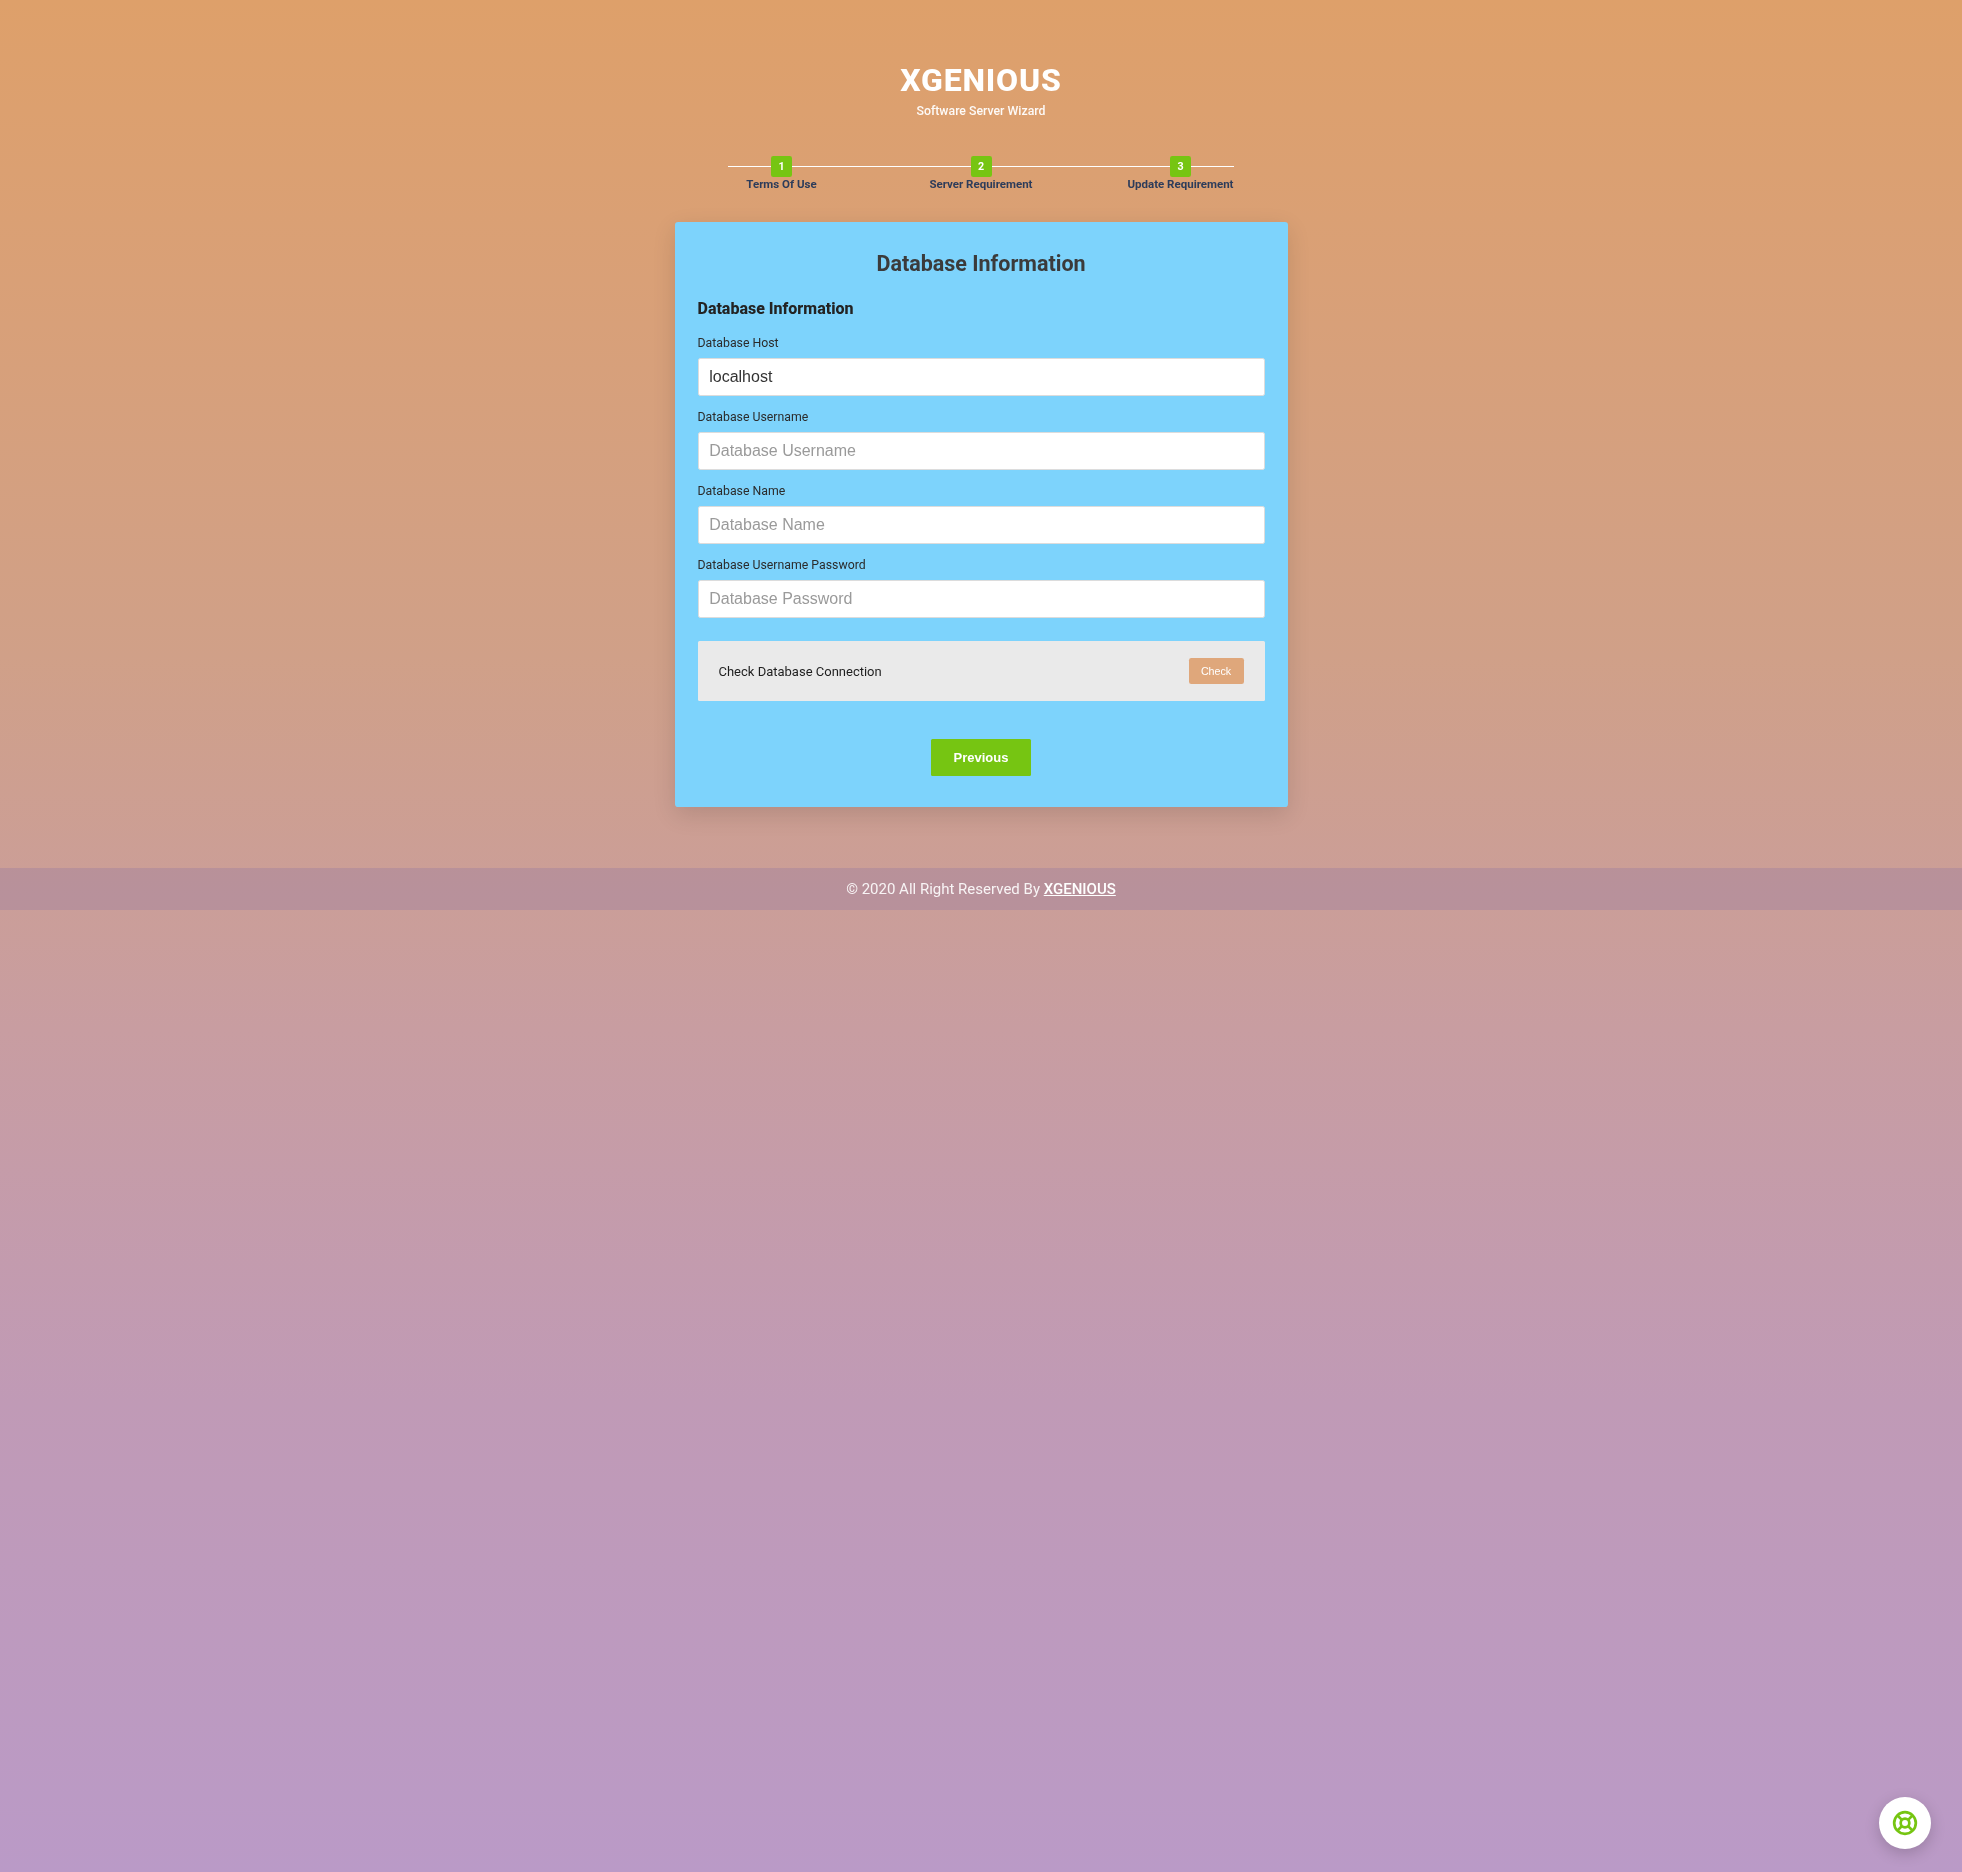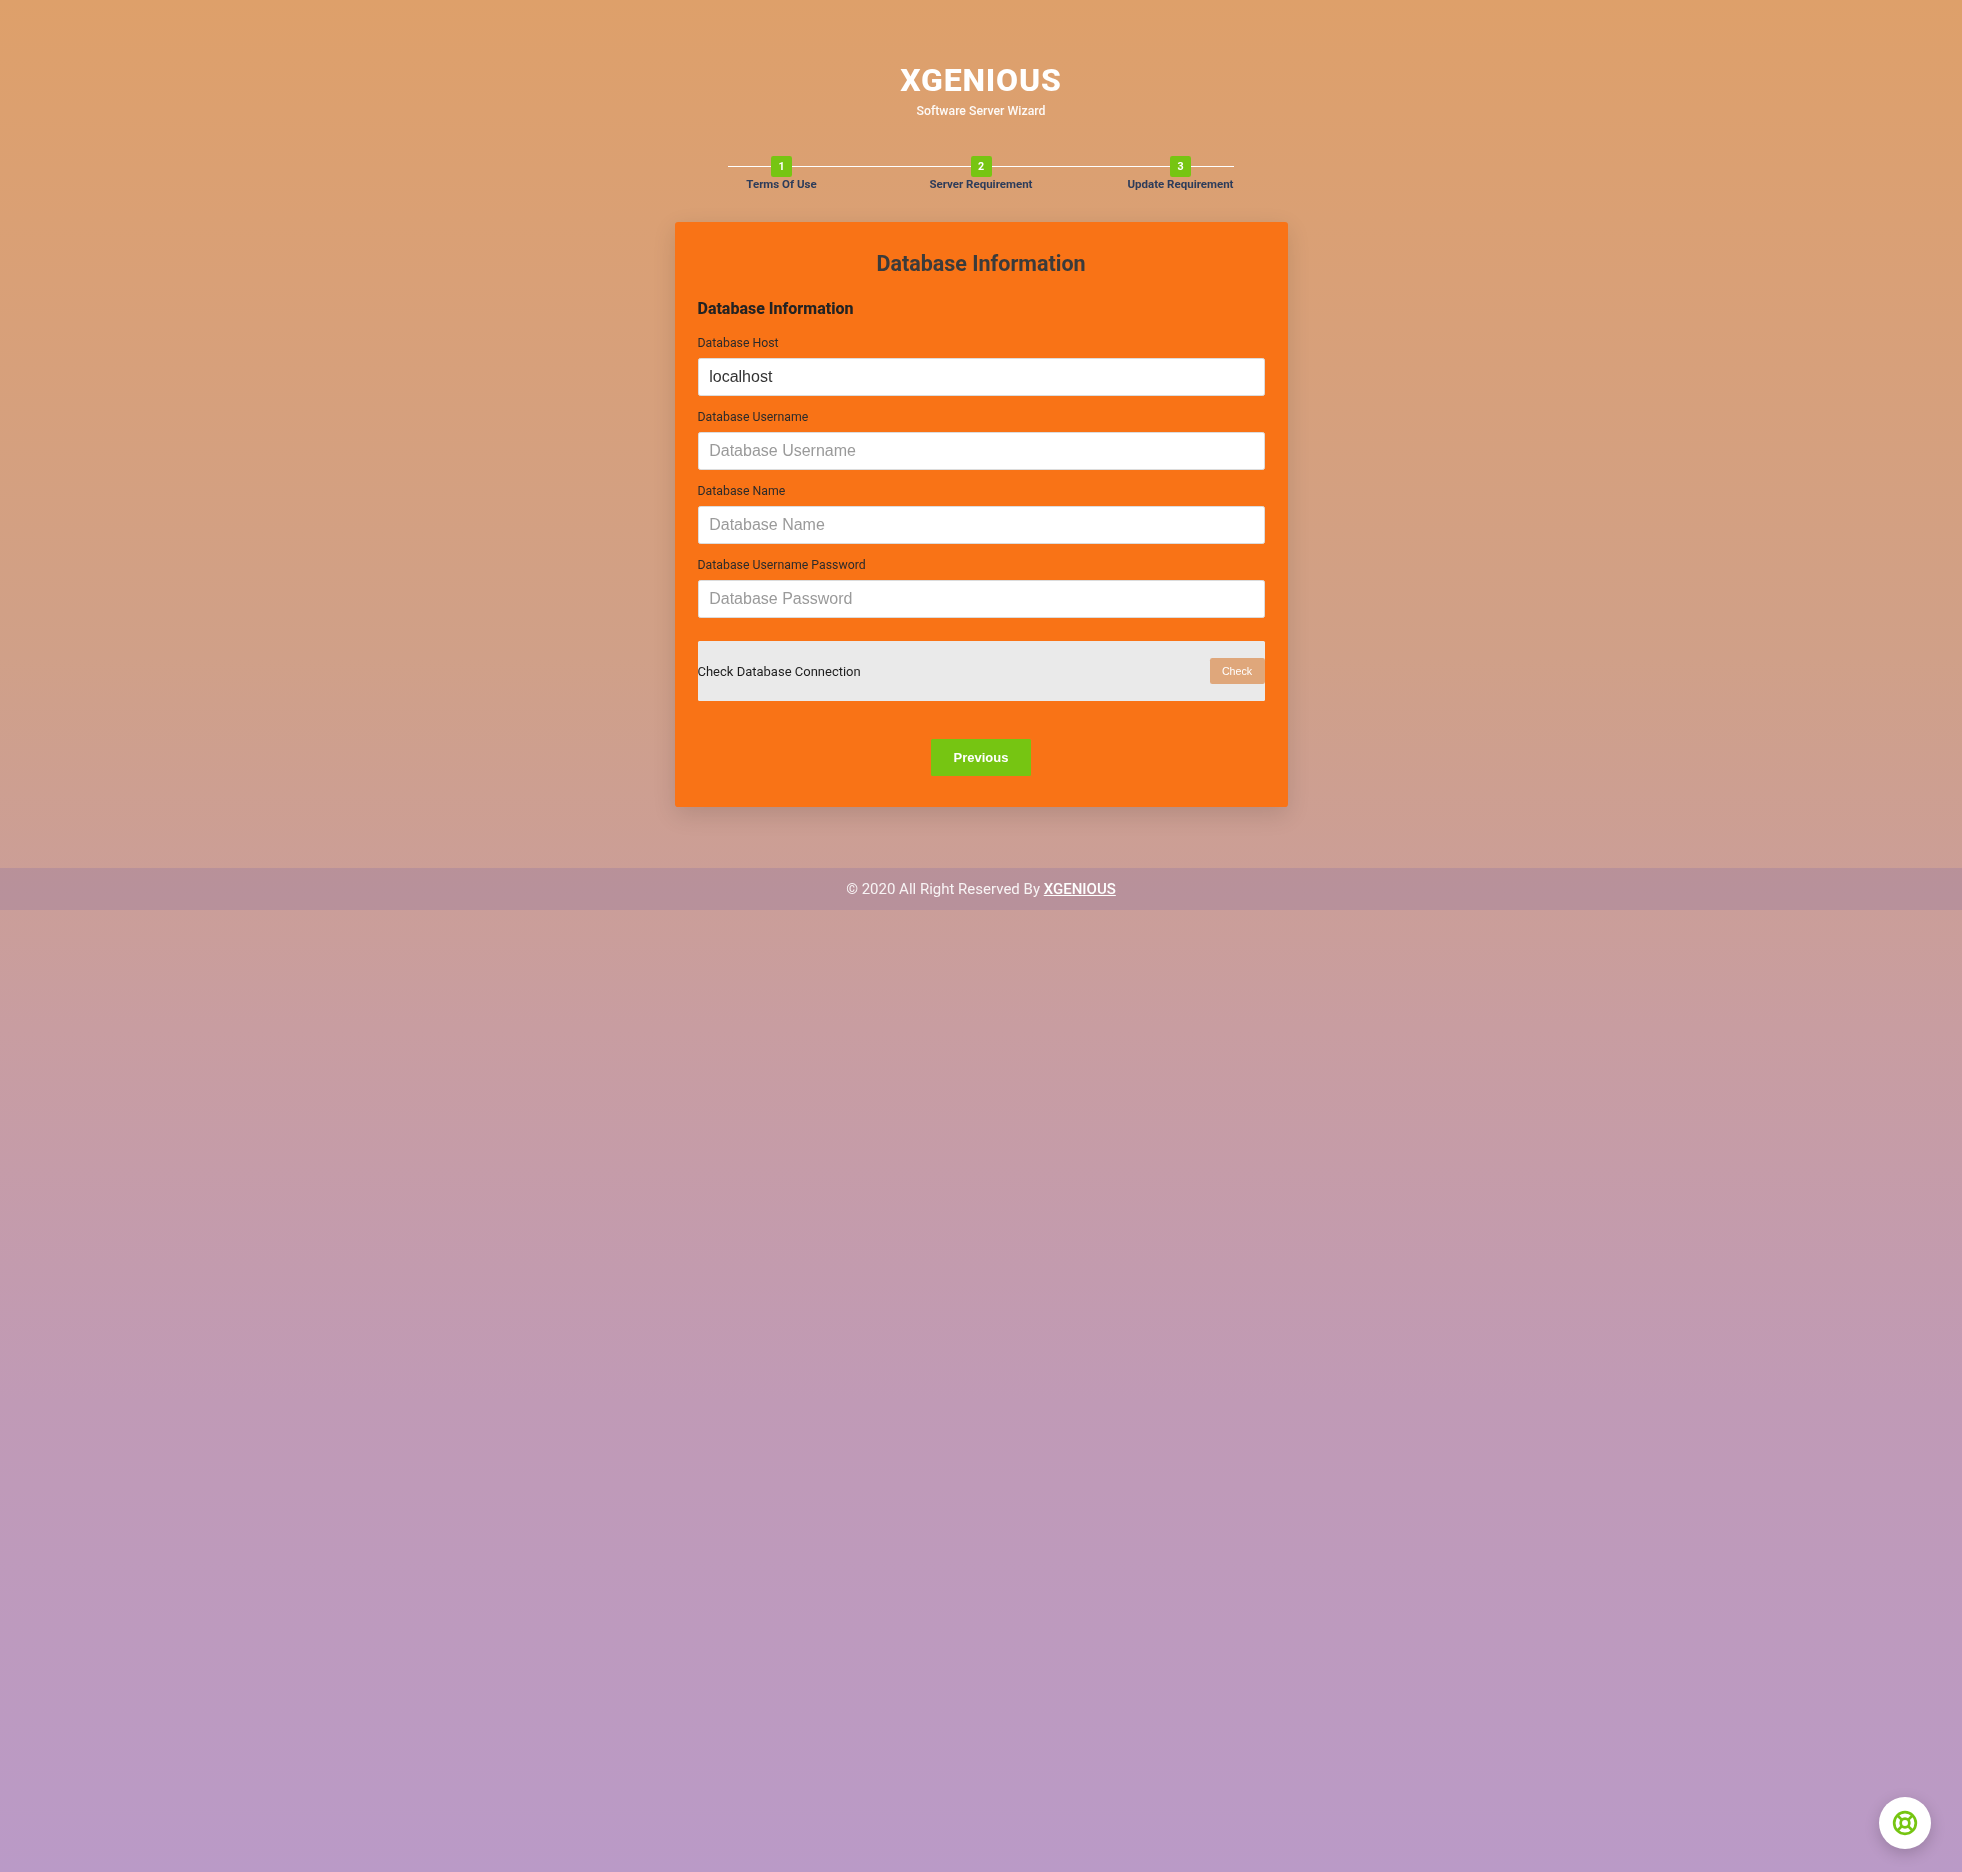--- a/index.html
+++ b/index.html
@@ -43,21 +43,21 @@
       display: flex; align-items: center; justify-content: center;
       font-size: 10.7px; font-weight: 700;
       border-radius: 2.3px;
     }
     .step-label {
       color: #2d3c5a;
       font-size: 11.5px;
       font-weight: 700;
     }
     .card {
-      background: #f97316;
+      background: #7dd3fc;
       width: 613px;
       border-radius: 3.1px;
       box-shadow: 0 7.7px 23px rgba(0,0,0,0.12);
       padding: 29px 23px 31px;
       margin-bottom: 61px;
     }
     .card h2 {
       text-align: center;
       color: #3b3b3b;
       font-size: 21.5px;
@@ -84,21 +84,21 @@
       padding: 9.2px 10.7px;
       border: 0.8px solid #dcdcdc;
       border-radius: 2.3px;
       font-size: 16px;
       color: #333;
       background: #fff;
     }
     .form-group input::placeholder { color: #9a9a9a; }
     .check-box {
       background: #eaeaea;
-      padding: 17px 0;
+      padding: 17px 21px;
       margin-top: 23px;
       display: flex;
       align-items: center;
       justify-content: space-between;
       border-radius: 1.5px;
     }
     .check-box span { font-size: 13px; color: #1e1e1e; }
     .check-btn {
       background: #dfa77b;
       color: #fff;

